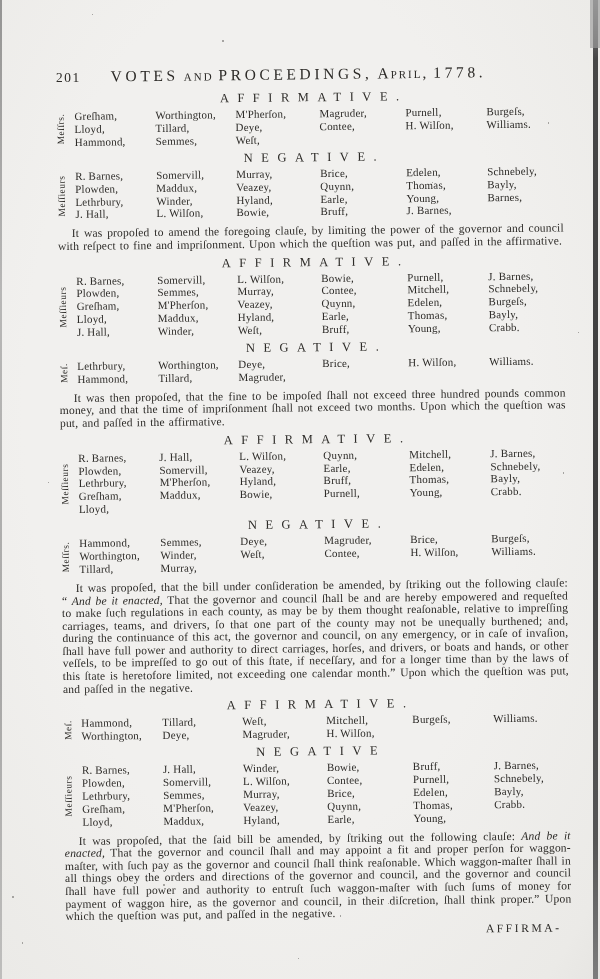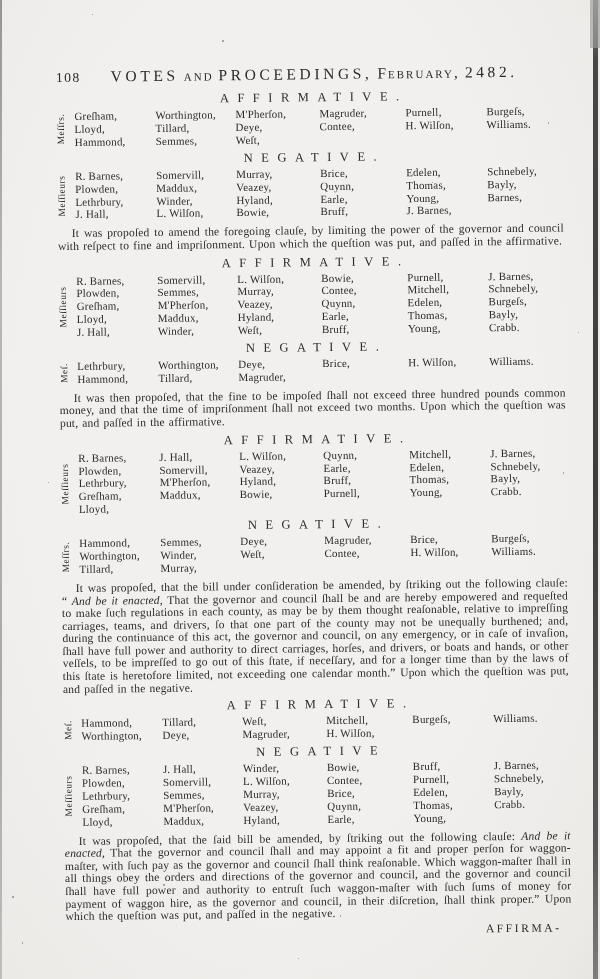--- a/index.html
+++ b/index.html
@@ -54,22 +54,22 @@
   .catchword{text-align:right;font-size:11.5px;letter-spacing:2.6px;padding-right:10px;margin-top:1px;}
 </style>
 </head>
 <body>
 
 <div class="scan">
 
   <div class="content">
 
     <div class="page-header">
-      <span class="page-number">108</span>
-      <span class="page-title"><span class="t-lg">VOTES</span><span class="tsep"></span><span class="t-sc">and</span><span class="tsep"></span><span class="t-lg">PROCEEDINGS,</span><span class="tsep"></span><span class="t-sc">February,</span><span class="tsep"></span><span class="t-lg">2482.</span></span>
+      <span class="page-number">201</span>
+      <span class="page-title"><span class="t-lg">VOTES</span><span class="tsep"></span><span class="t-sc">and</span><span class="tsep"></span><span class="t-lg">PROCEEDINGS,</span><span class="tsep"></span><span class="t-sc">April,</span><span class="tsep"></span><span class="t-lg">1778.</span></span>
     </div>
 
     <div id="blocks">
         <section class="vote-block">
           <div class="vote-heading">AFFIRMATIVE.</div>
           <div class="vote-body">
             <div class="vote-label">
               <span>Meſſrs.</span>
             </div>
             <div class="vote-columns">

